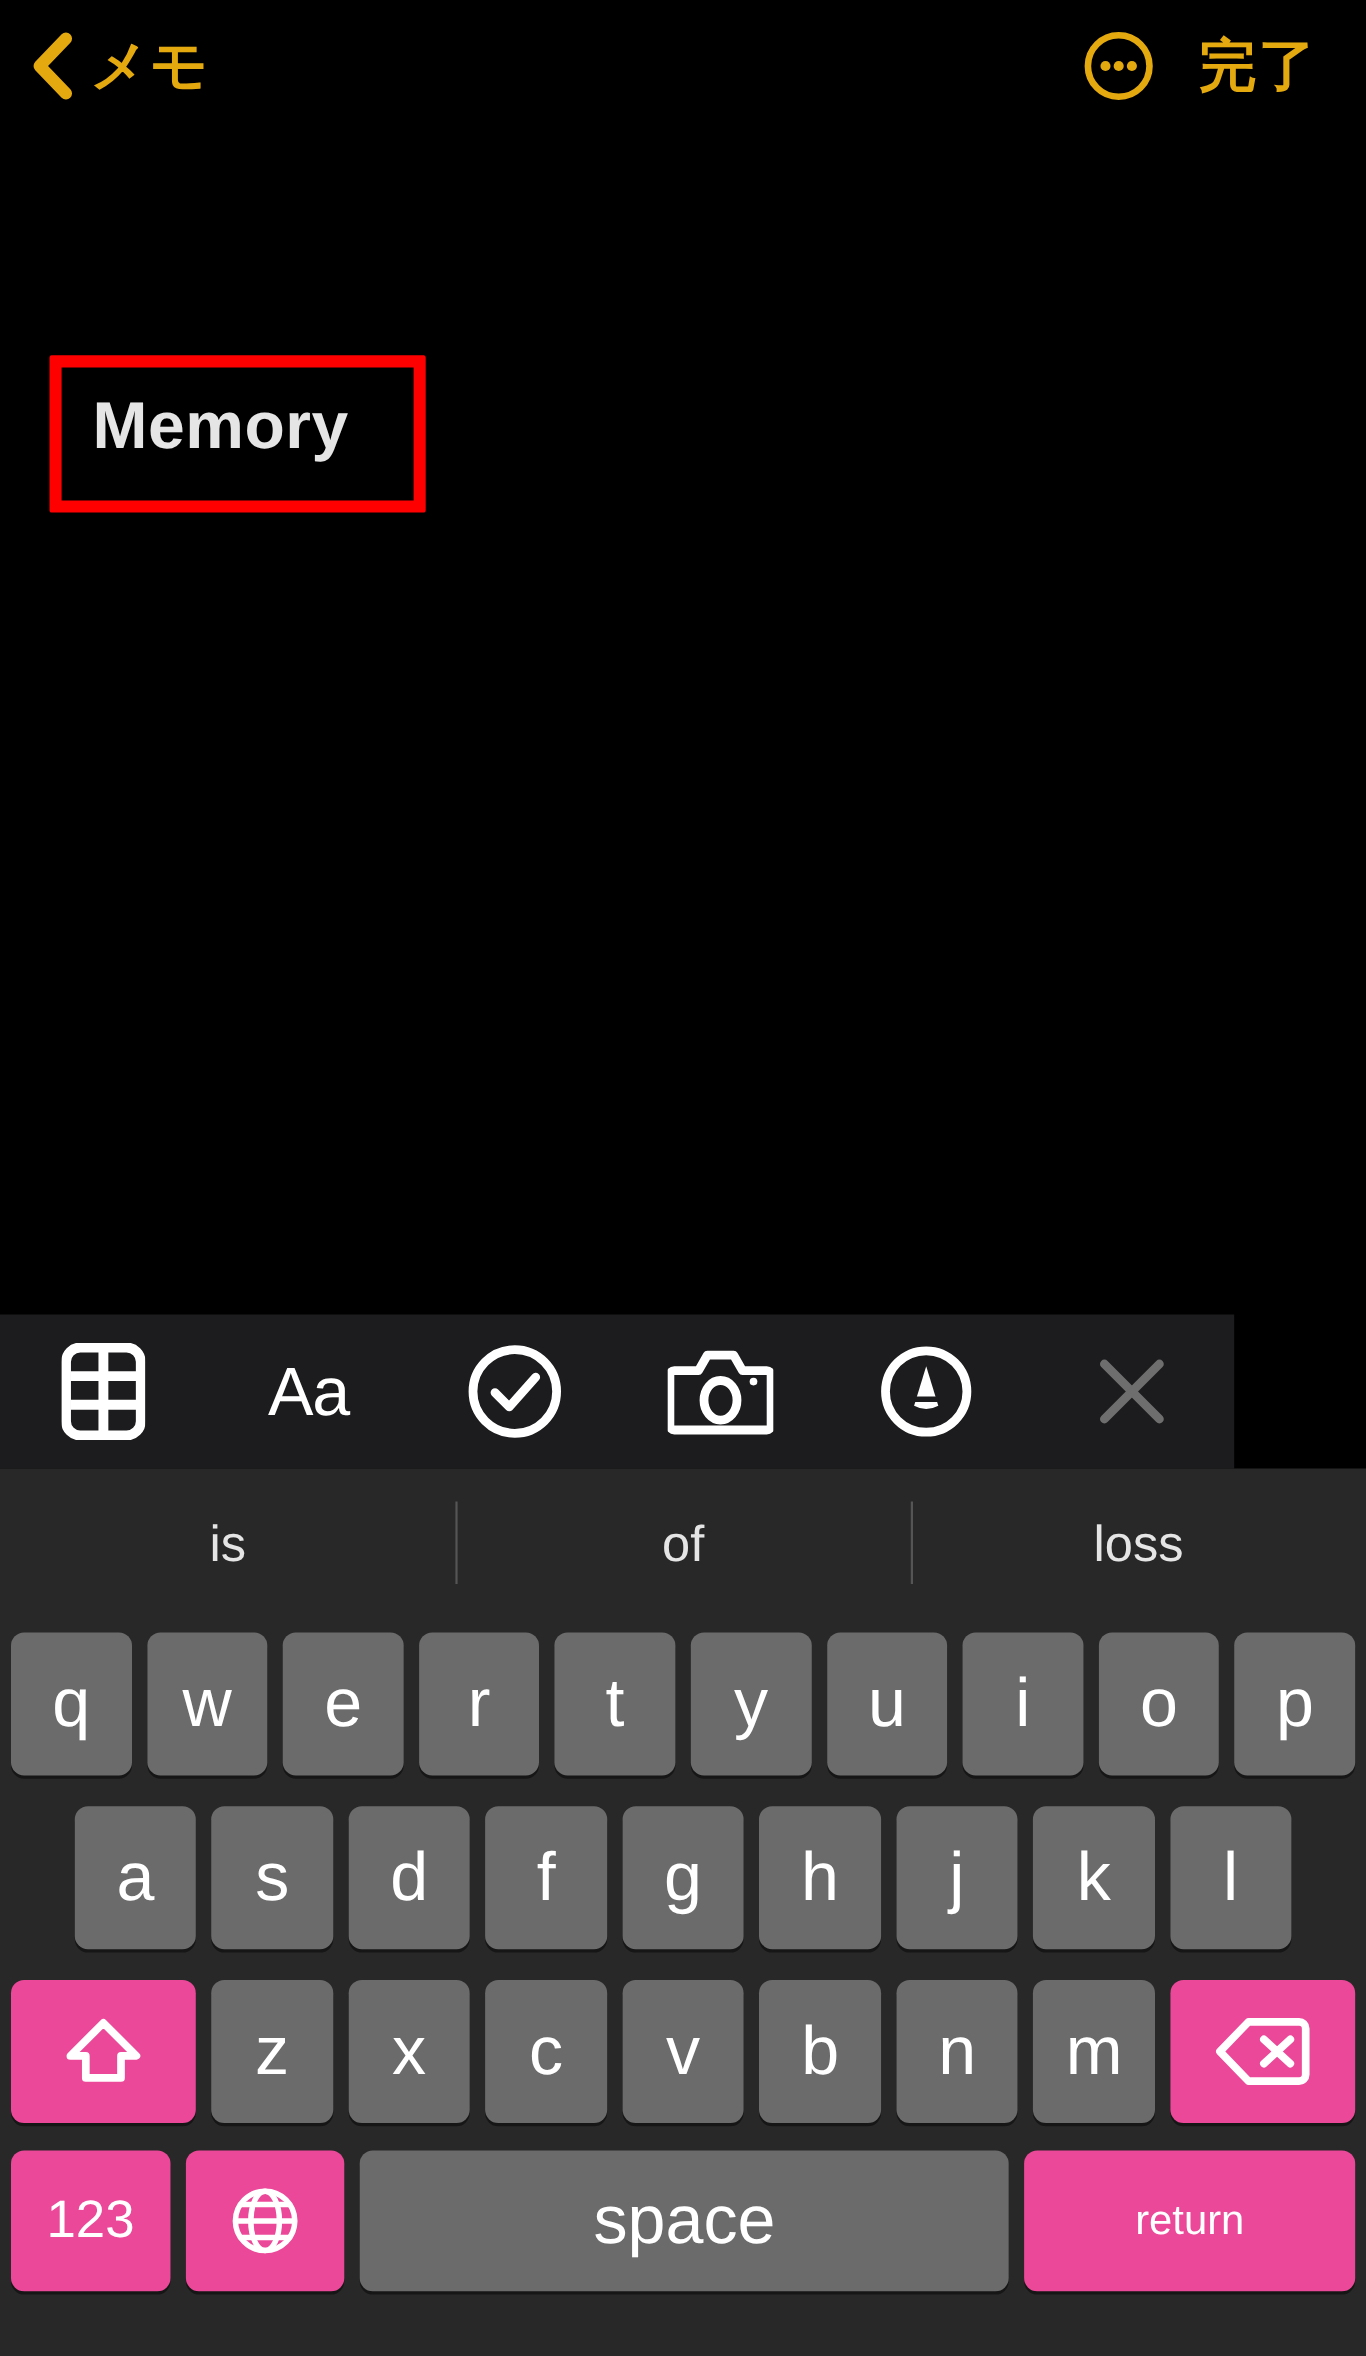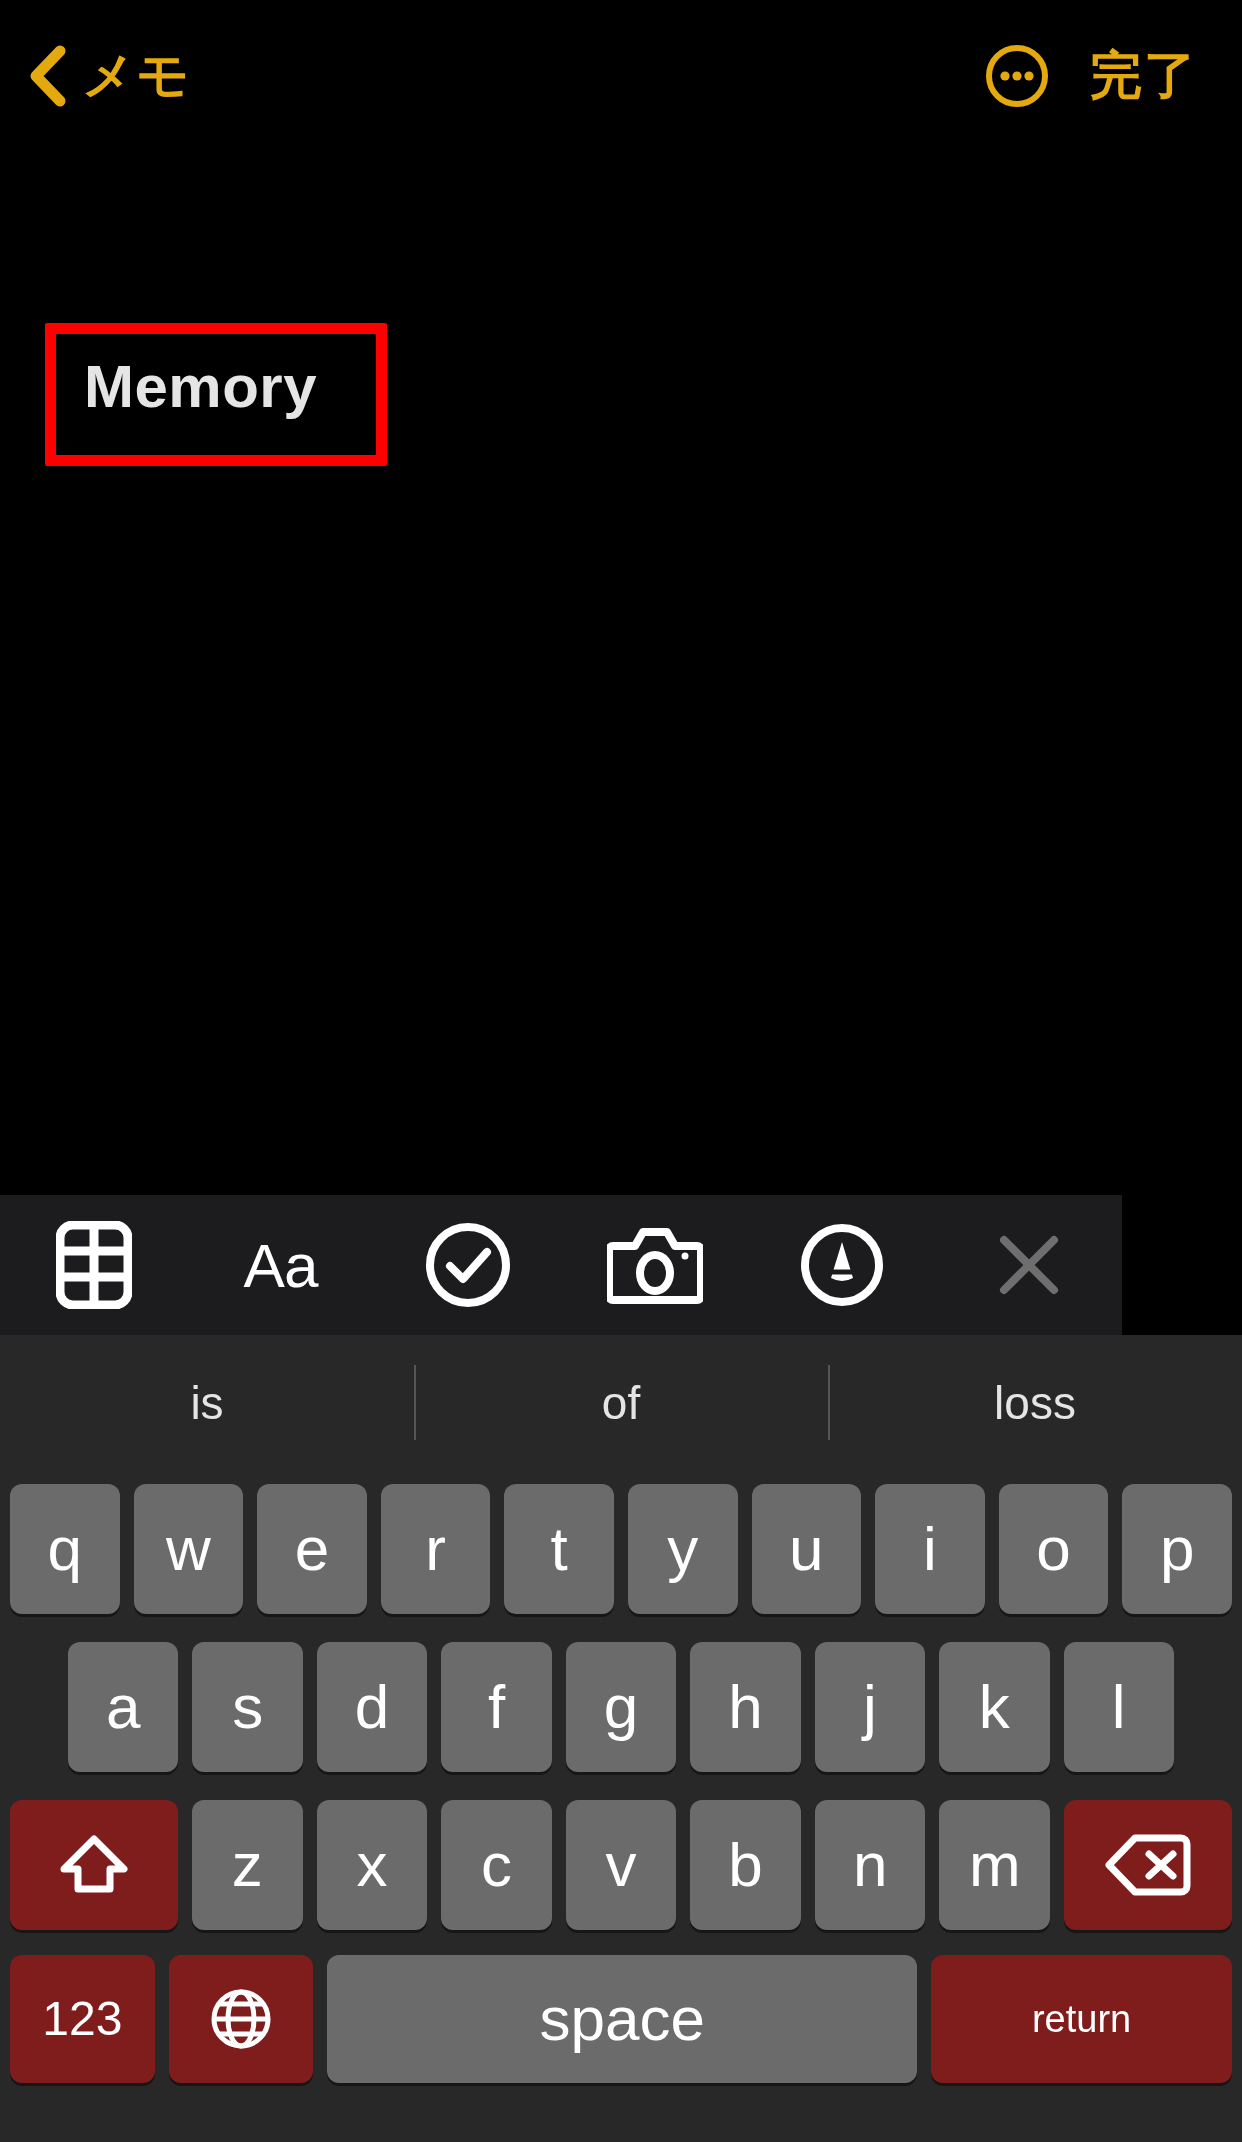--- a/index.html
+++ b/index.html
@@ -6,21 +6,21 @@
   html,body {
     width:1242px; height:2142px;
     background:#000;
     font-family:"Liberation Sans", sans-serif;
     overflow:hidden;
   }
   .screen { position:relative; width:1242px; height:2142px; background:#000; }
 
   
   .navbar {
-    position:absolute; top:16px; left:0; width:1242px; height:120px;
+    position:absolute; top:0; left:0; width:1242px; height:120px;
     display:flex; align-items:center; justify-content:space-between;
     padding:0 44px 0 28px; background:#000;
   }
   .nav-left { display:flex; align-items:center; gap:14px; }
   .chevron { width:40px; height:62px; display:block; }
   .back-label { font-size:52px; font-weight:700; color:#E3A90E; letter-spacing:1px; }
   .nav-right { display:flex; align-items:center; gap:40px; }
   .more-circle { width:66px; height:66px; display:block; }
   .done-label { font-size:52px; font-weight:700; color:#E3A90E; letter-spacing:2px; }
 
@@ -72,21 +72,21 @@
   .kb-row.r3 { padding:0 10px; gap:14px; }
   .kb-row.r4 { padding:0 10px; gap:14px; height:150px; }
 
   .key {
     background:#6B6B6B; border-radius:12px;
     display:flex; align-items:center; justify-content:center;
     height:130px; flex:1;
     box-shadow:0 3px 0 rgba(0,0,0,0.45);
   }
   .key .kl { font-size:62px; color:#FFFFFF; font-weight:400; line-height:1; }
-  .key.dark { background:#7f1d1d; }
+  .key.dark { background:#ec4899; }
   .key.wide { flex:1.52; }
   .key.space { flex:5.1; }
   .key.r4 { height:128px; }
   .key.k123 { flex:1.25; }
   .key.globe { flex:1.25; }
   .key.ret { flex:2.6; }
   .key.ret .kl { font-size:38px; }
   .key.k123 .kl { font-size:48px; }
   .key svg { display:block; }
 </style>

